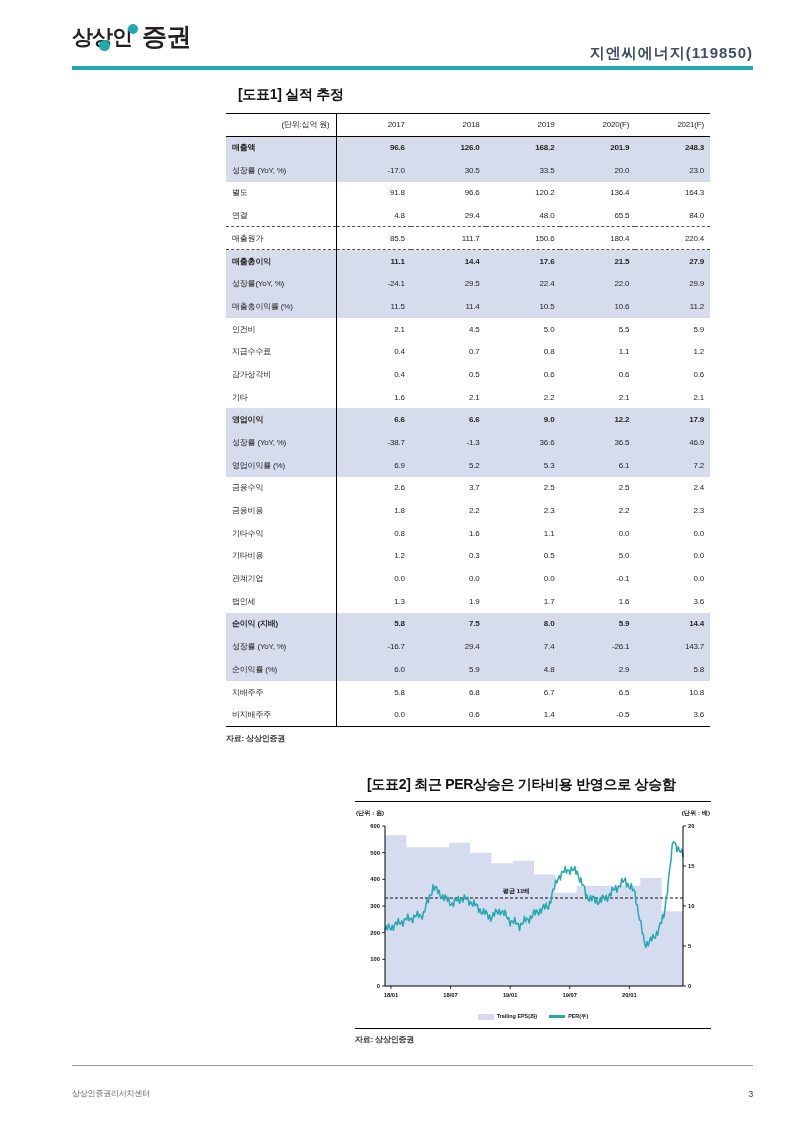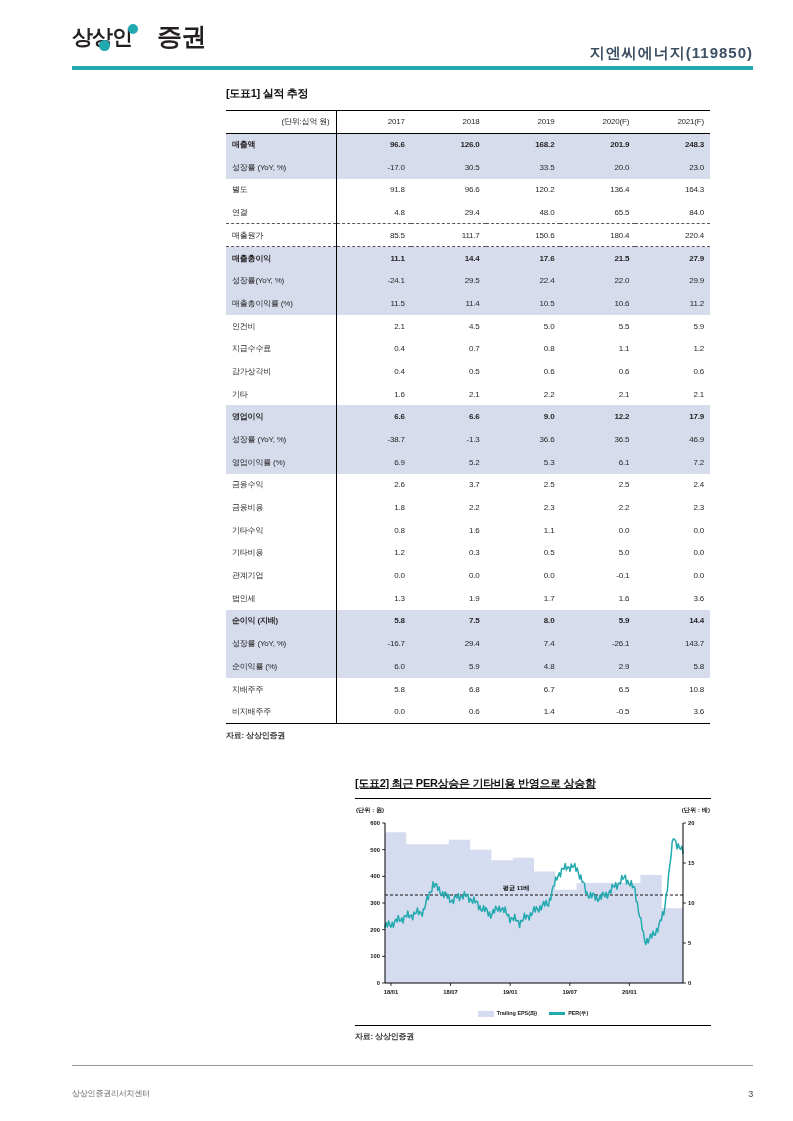--- a/index.html
+++ b/index.html
@@ -50,21 +50,21 @@
     width: 10px; height: 10px;
     border-radius: 50%;
     background: #20aab0;
     left: 56px; top: 1px;
   }
   .logo-text2 {
     font-size: 25px;
     font-weight: 700;
     letter-spacing: -0.5px;
     color: #231f20;
-    margin-left: 21px;
+    margin-left: 6px;
   }
   .header-ticker {
     position: absolute;
     right: 40px;
     top: 44px;
     font-size: 15px;
     font-weight: 700;
     letter-spacing: 1px;
     color: #3c4f63;
   }
@@ -78,25 +78,26 @@
   }
 
   
   #section-table {
     position: absolute;
     left: 226px;
     top: 86px;
     width: 484px;
   }
   .fig-title {
-    font-size: 11px;
+    font-size: 14px;
     font-weight: 700;
     color: #111111;
     letter-spacing: -0.3px;
     margin-bottom: 9px;
+    margin-left: 12px;
   }
   table.fin {
     border-collapse: collapse;
     width: 484px;
     table-layout: fixed;
     font-size: 8px;
   }
   table.fin col.lbl { width: 110px; }
   table.fin col.val { width: 74.8px; }
 
@@ -141,21 +142,21 @@
     letter-spacing: -0.2px;
   }
 
   
   #section-chart {
     position: absolute;
     left: 355px;
     top: 776px;
     width: 356px;
   }
-  #section-chart .fig-title { margin-bottom: 7px; text-decoration: underline; }
+  #section-chart .fig-title { margin-bottom: 7px; }
   .chart-box {
     border-top: 1.3px solid #000;
     padding-top: 7px;
     width: 356px;
   }
   .unit-row {
     display: flex;
     justify-content: space-between;
     font-size: 6.2px;
     font-weight: 700;

